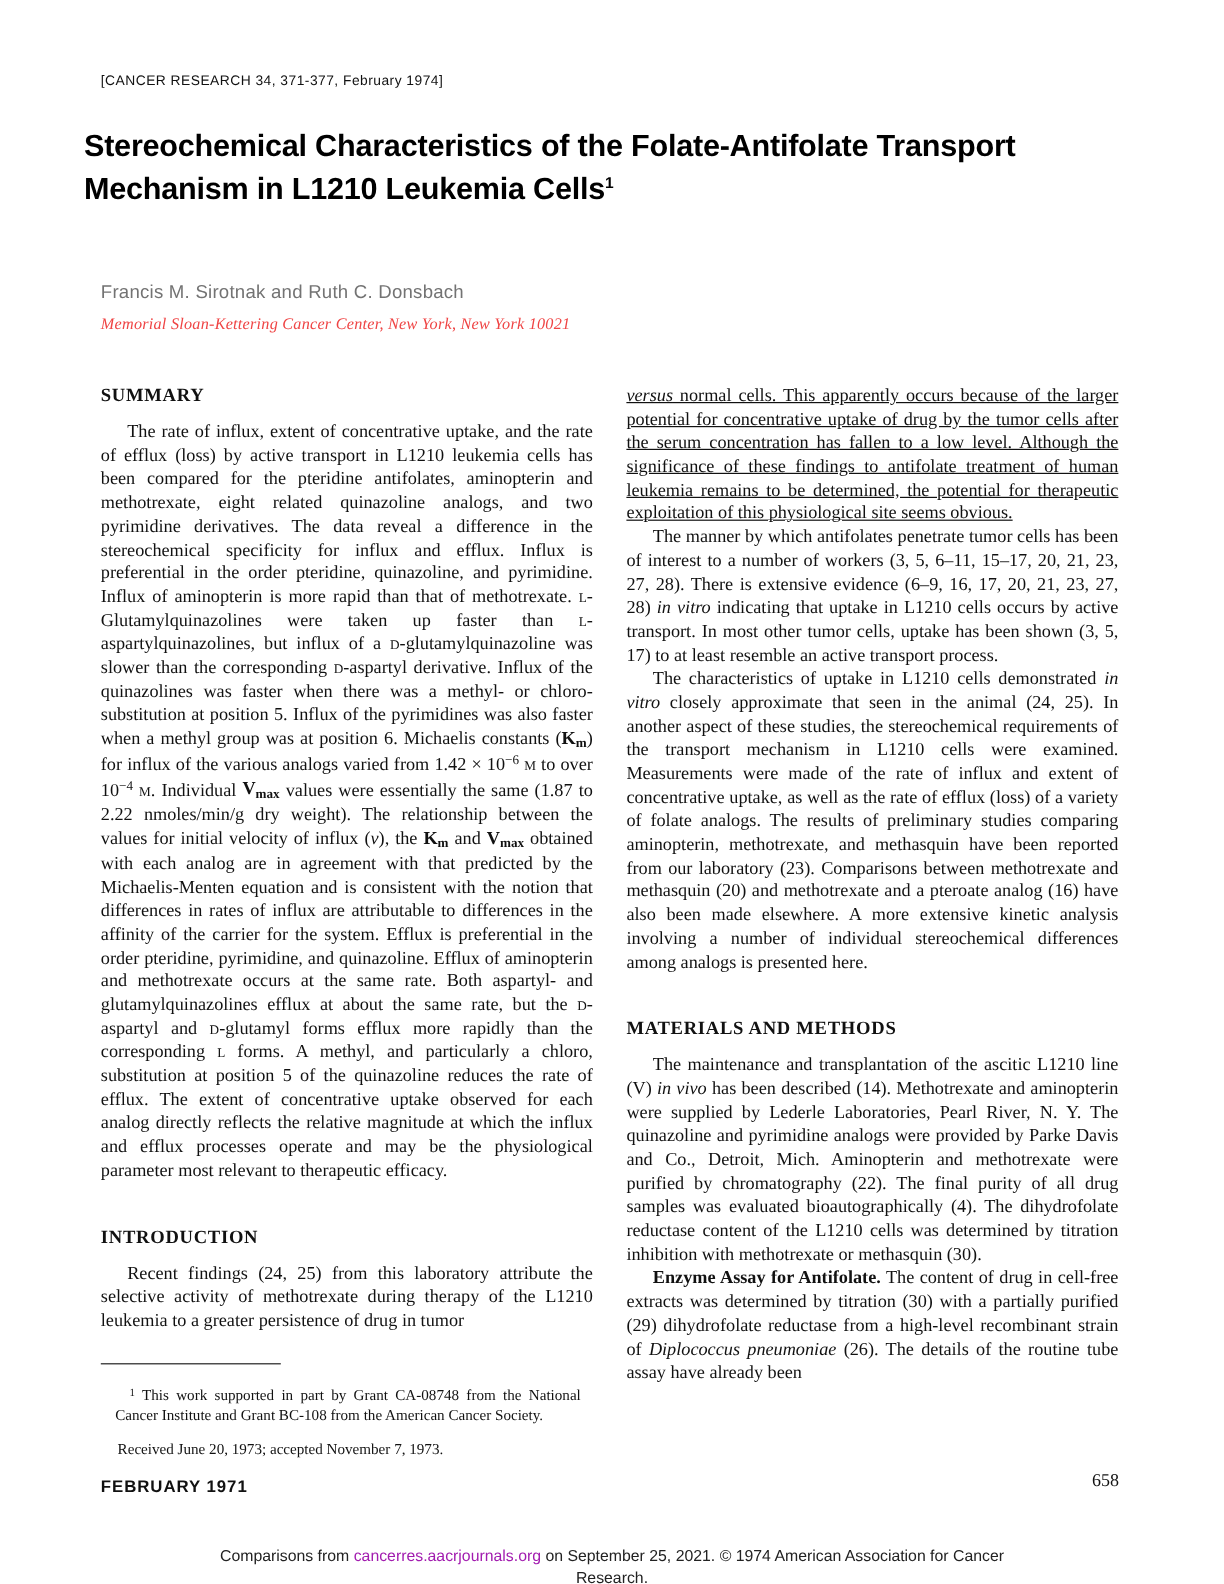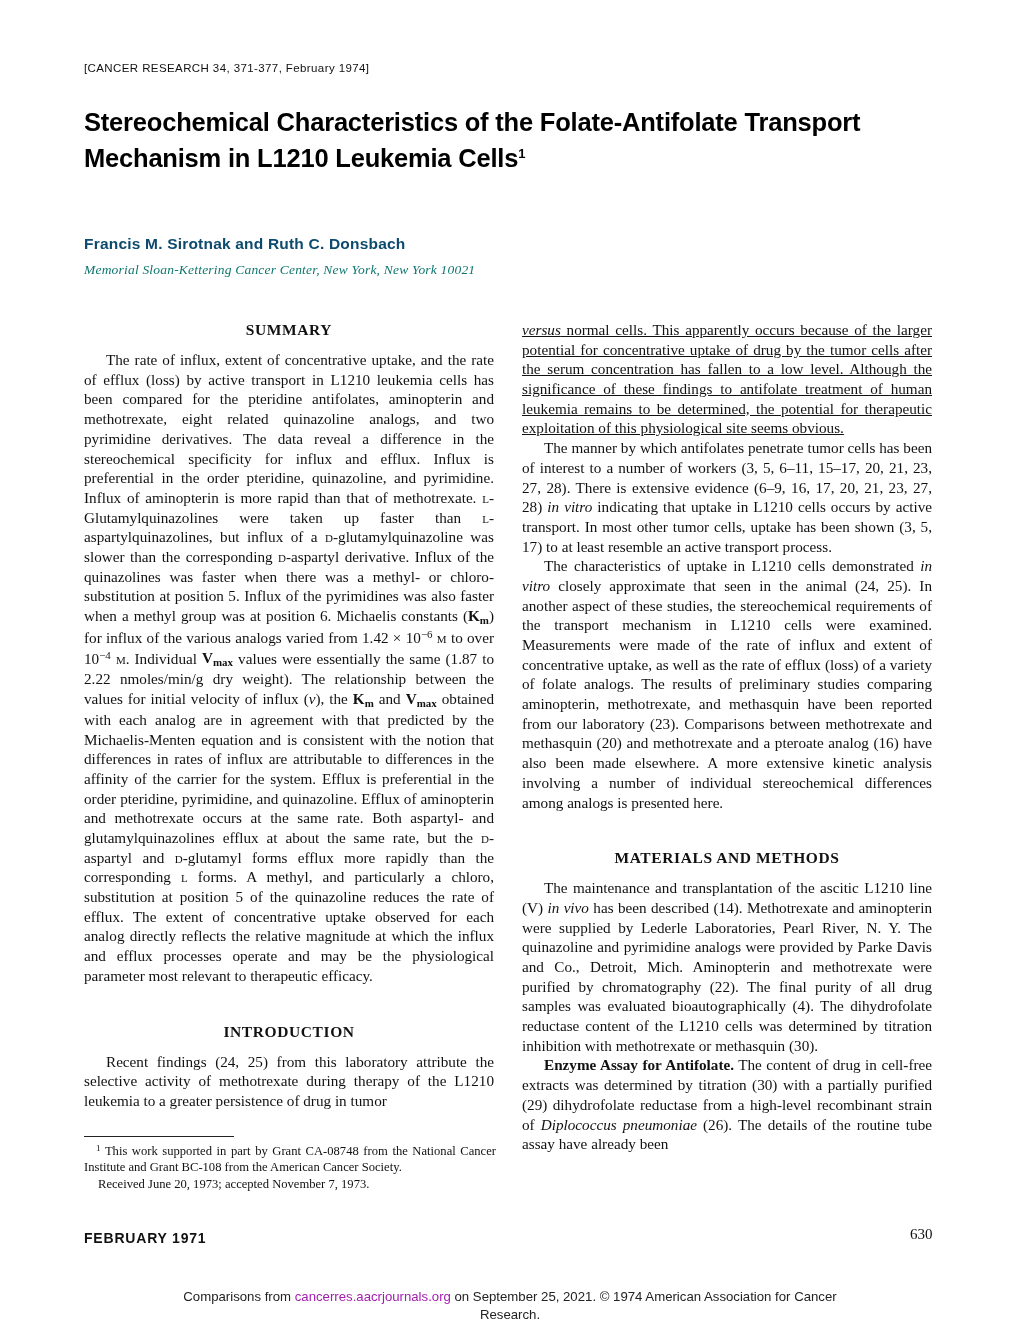--- a/index.html
+++ b/index.html
@@ -25,75 +25,75 @@
     position: absolute;
     left: 84px;
     top: 62px;
     font-family: "Liberation Sans", sans-serif;
     font-size: 11.5px;
     letter-spacing: 0.4px;
     color: #111;
   }
   .title {
     position: absolute;
-    left: 84px;
+    left: 70px;
     top: 104px;
     width: 860px;
     font-family: "Liberation Sans", sans-serif;
     font-weight: bold;
     font-size: 25.5px;
     line-height: 1.42;
     letter-spacing: -0.2px;
     color: #000;
   }
   .title sup {
     font-size: 13px;
     vertical-align: super;
     font-weight: bold;
   }
   .authors {
     position: absolute;
     left: 84px;
     top: 235px;
     font-family: "Liberation Sans", sans-serif;
-    font-weight: bold;
+    font-weight: normal;
     font-size: 15.5px;
     letter-spacing: 0.2px;
-    color: #0c4a6e;
+    color: #737373;
   }
   .affiliation {
     position: absolute;
     left: 84px;
     top: 262px;
     font-family: "Liberation Serif", serif;
     font-style: italic;
     font-size: 13.5px;
     letter-spacing: 0.2px;
-    color: #0f766e;
+    color: #ef4444;
   }
 
   .col {
     position: absolute;
     top: 320px;
     width: 410px;
     text-align: justify;
     font-size: 15.2px;
     line-height: 1.295;
     hyphens: none;
   }
   .col-left { left: 84px; }
   .col-right { left: 522px; }
 
   h2.section {
     font-family: "Liberation Serif", serif;
     font-size: 15.5px;
     font-weight: bold;
     letter-spacing: 0.6px;
     margin: 0 0 10px 0;
-    text-align: center;
+    text-align: left;
   }
   h2.section.spaced {
     margin-top: 36px;
   }
   p.body {
     margin: 0;
     text-indent: 22px;
     text-align: justify;
   }
   p.body.first { text-indent: 22px; }
@@ -267,29 +267,29 @@
       The content of drug in cell-free
       extracts was determined by titration (30) with a partially
       purified (29) dihydrofolate reductase from a high-level
       recombinant strain of <span class="ital">Diplococcus pneumoniae</span> (26).
       The details of the routine tube assay have already been
     </p>
   </div>
 
   <div class="footnote-rule"></div>
   <div class="footnote">
-    <p class="body first" style="text-indent:12px; margin:0;">
+    <p class="body first" style="text-indent:12px; margin:12px;">
       <sup>1</sup>
       <span>This work supported in part by Grant CA-08748 from the National</span>
       <span>Cancer Institute and Grant BC-108 from the American Cancer Society.</span>
     </p>
     <p class="body ln3" style="margin:0; text-indent:14px;">Received June 20, 1973; accepted November 7, 1973.</p>
   </div>
 
   <div class="page-footer-left">FEBRUARY 1971</div>
-  <div class="page-footer-right">630</div>
+  <div class="page-footer-right">658</div>
 
   <div class="download-line">
     <span>Comparisons from </span><a href="#">cancerres.aacrjournals.org</a><span> on September 25, 2021. © 1974 American Association for Cancer</span><br>
     <span>Research.</span>
   </div>
 
 </div>
 
 </body></html>

